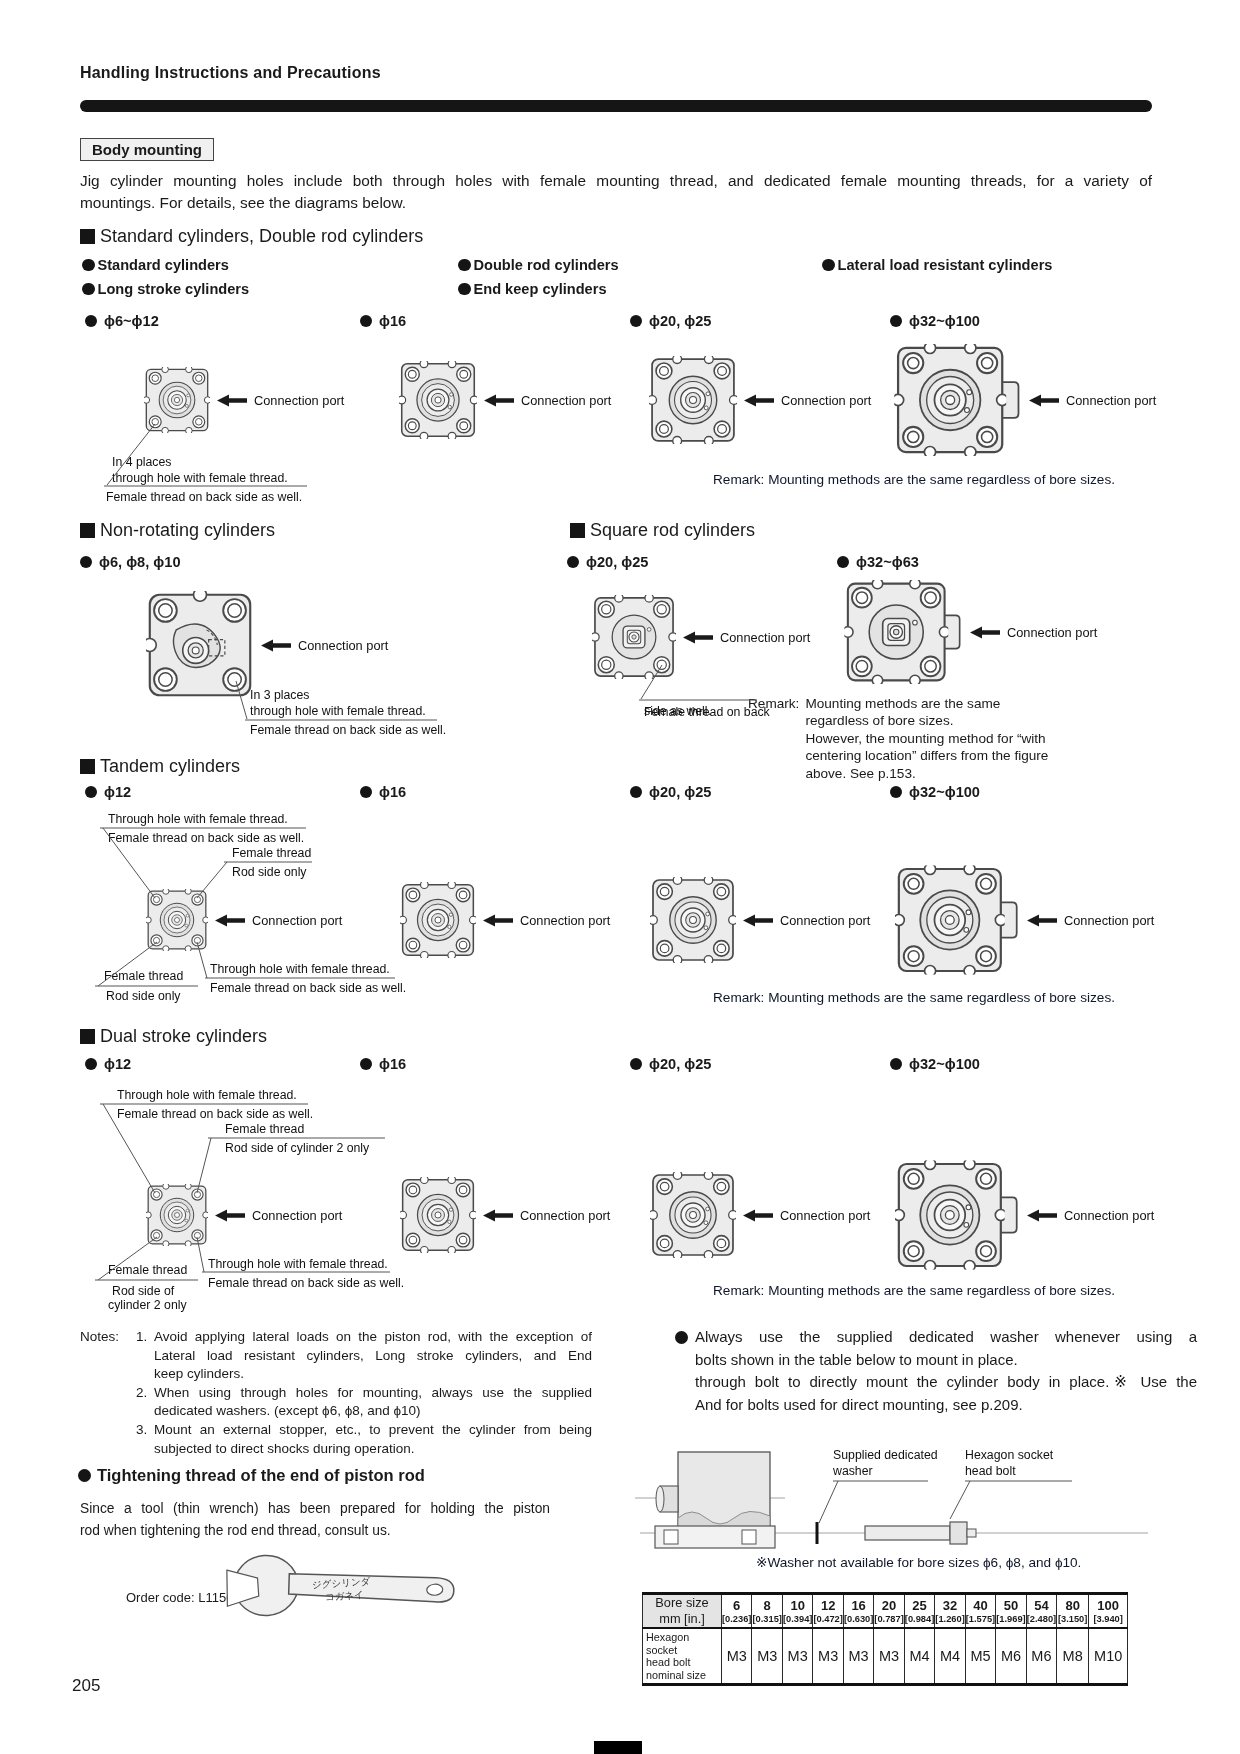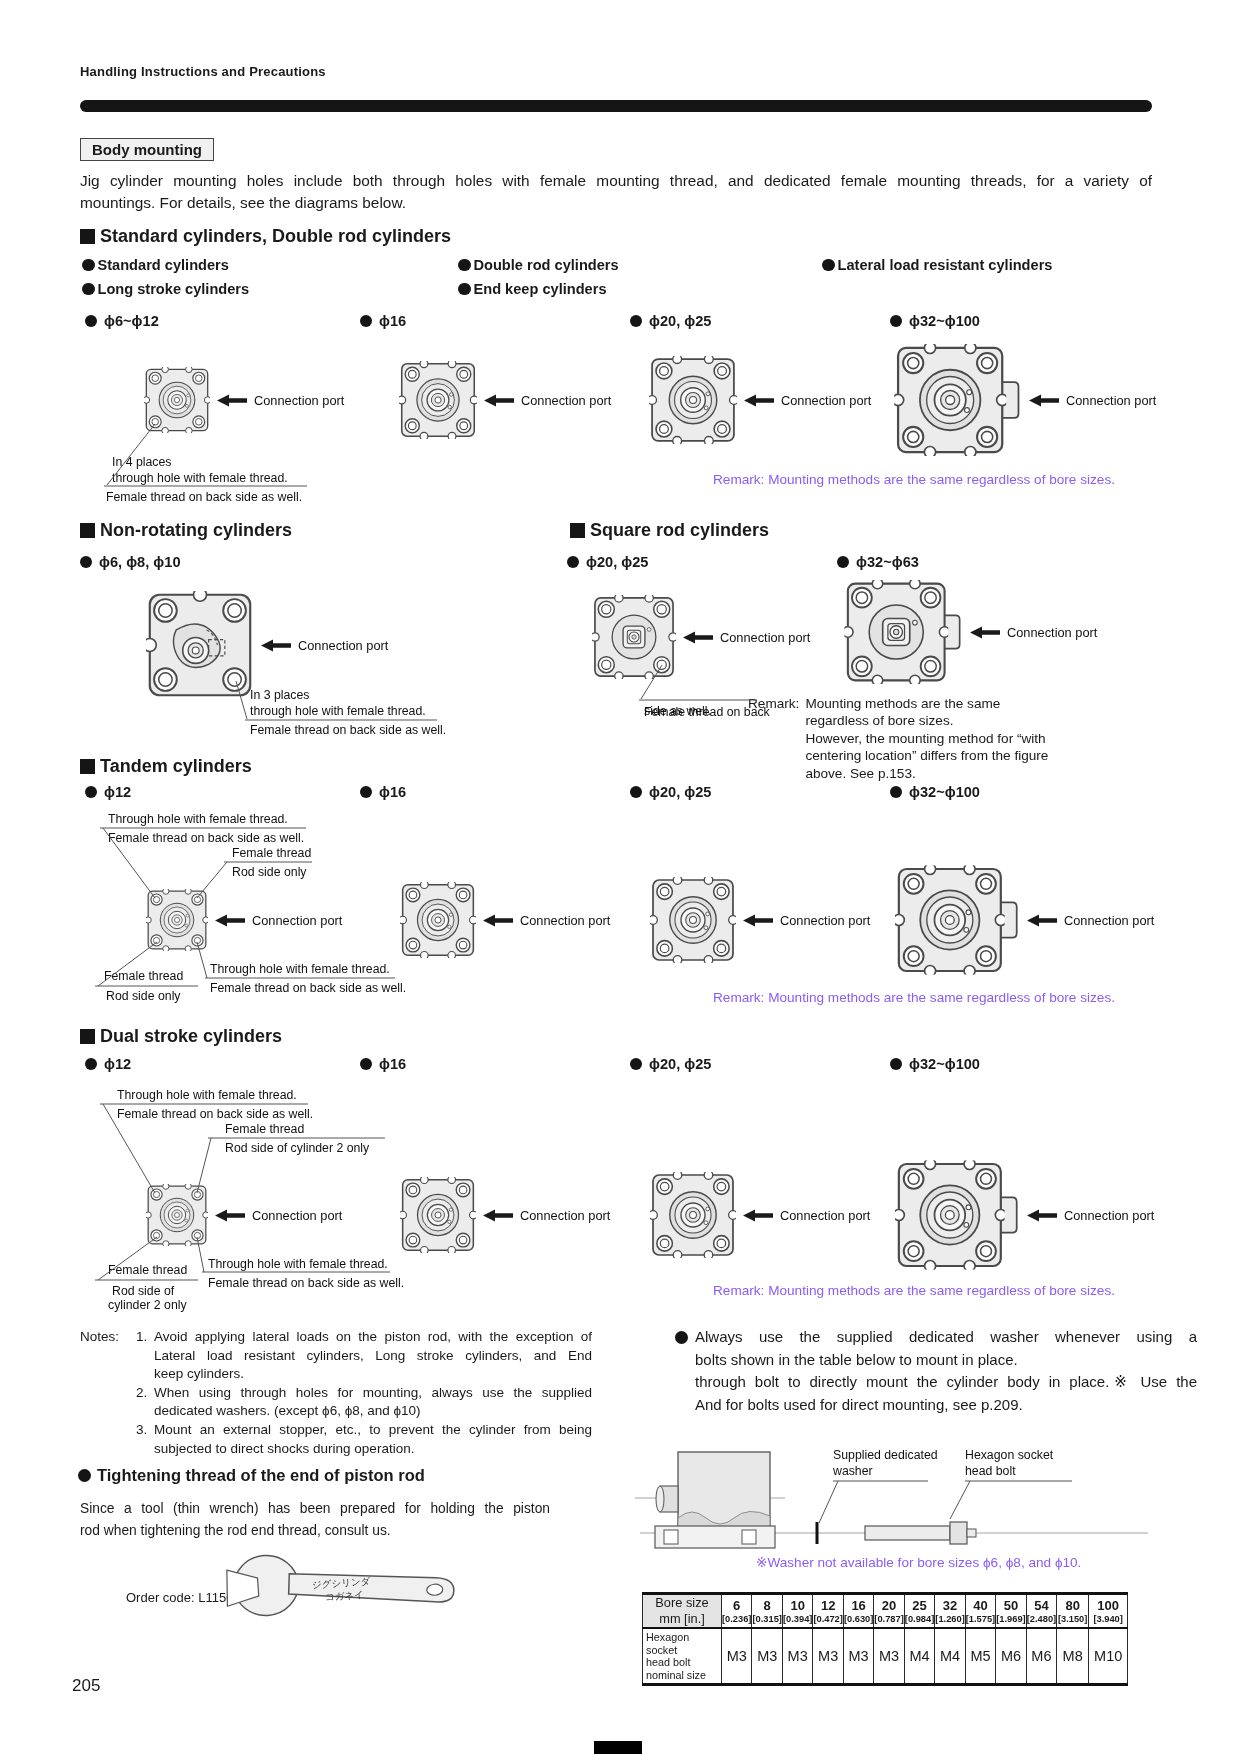--- a/index.html
+++ b/index.html
@@ -1,34 +1,34 @@
 <!DOCTYPE html>
 <html><head>
 <meta charset="utf-8">
 <style>
   html,body{margin:0;padding:0;background:#fff}
   .page{position:relative;width:1240px;height:1754px;background:#ffffff;overflow:hidden;
         font-family:"Liberation Sans","DejaVu Sans",sans-serif;color:#1a1a1a}
   .abs{position:absolute}
-  .title{font-size:13px;font-weight:700;letter-spacing:.2px}
+  .title{font-size:16px;font-weight:700;letter-spacing:.2px}
   .rule{height:12px;background:#151515;border-radius:7px}
   .boxlabel{border:1.5px solid #444;background:#f0f0f0;padding:2px 11px;font-weight:700;font-size:15px}
   .introline{font-size:15.4px;line-height:22px;height:22px;white-space:nowrap}
   .introline.stretch,.stretchline{white-space:normal}
   .stretch{text-align:justify;text-align-last:justify;white-space:normal !important}
-  .sech{font-size:18px;font-weight:700;display:flex;align-items:center;white-space:nowrap}
+  .sech{font-size:18px;font-weight:400;display:flex;align-items:center;white-space:nowrap}
   .sech::before{content:"";width:15px;height:15px;background:#151515;margin-right:5px;flex:0 0 auto}
   .titem{font-size:14.6px;font-weight:700;display:flex;align-items:center;white-space:nowrap}
   .titem::before{content:"";width:12.5px;height:12.5px;border-radius:50%;background:#151515;margin-right:3px;flex:0 0 auto}
   .sitem{font-size:14.6px;font-weight:700;display:flex;align-items:center;white-space:nowrap}
   .sitem::before{content:"";width:12px;height:12px;border-radius:50%;background:#151515;margin-right:7px;flex:0 0 auto}
   .fig{display:flex;align-items:center;gap:7px}
   .cp{font-size:12.8px;white-space:nowrap;color:#111}
   .co{font-size:12.3px;line-height:15.5px;white-space:nowrap;color:#111}
-  .rem{font-size:13.6px;white-space:nowrap;color:#8b5cf6}
+  .rem{font-size:13.6px;white-space:nowrap;color:#0f172a}
   .remline{font-size:13.6px;line-height:17.4px;white-space:nowrap}
   .noteline{font-size:13.5px;line-height:18.6px}
   .wline{font-size:15px;line-height:22.5px}
   .tline{font-size:13.8px;line-height:22px}
   .dot13{width:13px;height:13px;border-radius:50%;background:#151515}
   .theading{font-size:16.5px;font-weight:700;display:flex;align-items:center;white-space:nowrap}
   .theading::before{content:"";width:13px;height:13px;border-radius:50%;background:#151515;margin-right:6px;flex:0 0 auto}
   .ocode{font-size:13px}
   .pnum{font-size:17px}
   .cropmark{background:#000}

